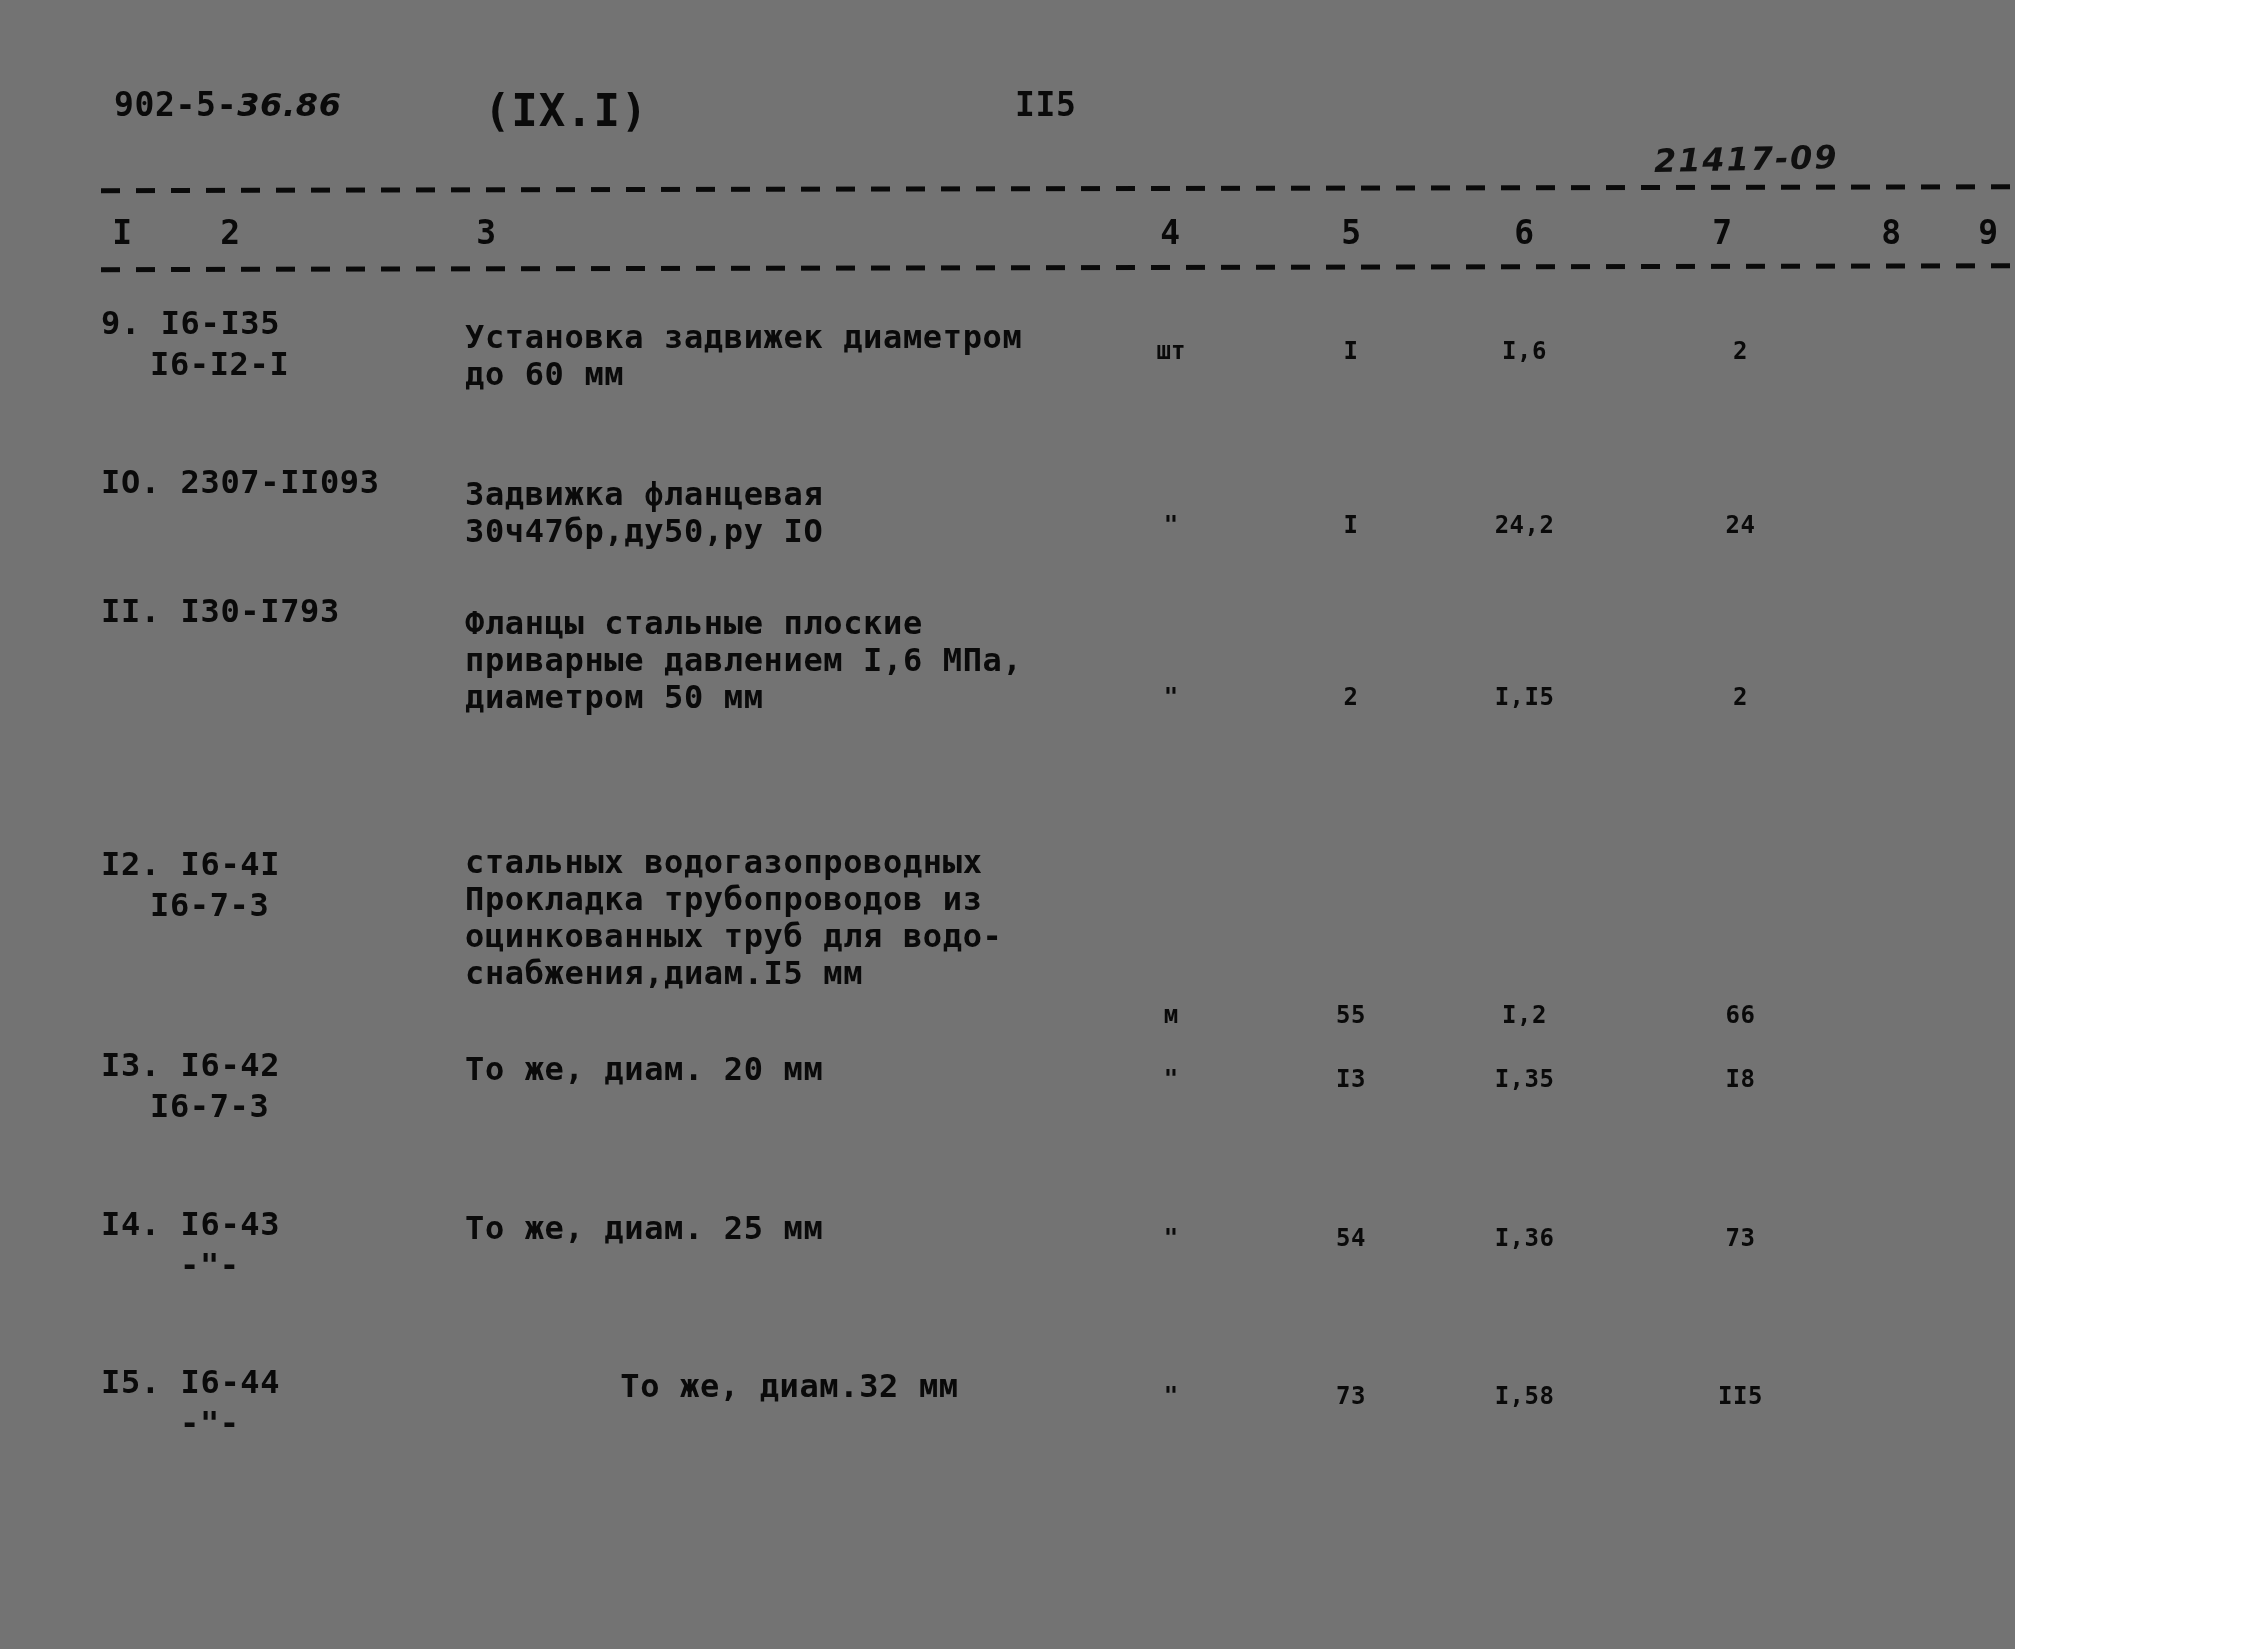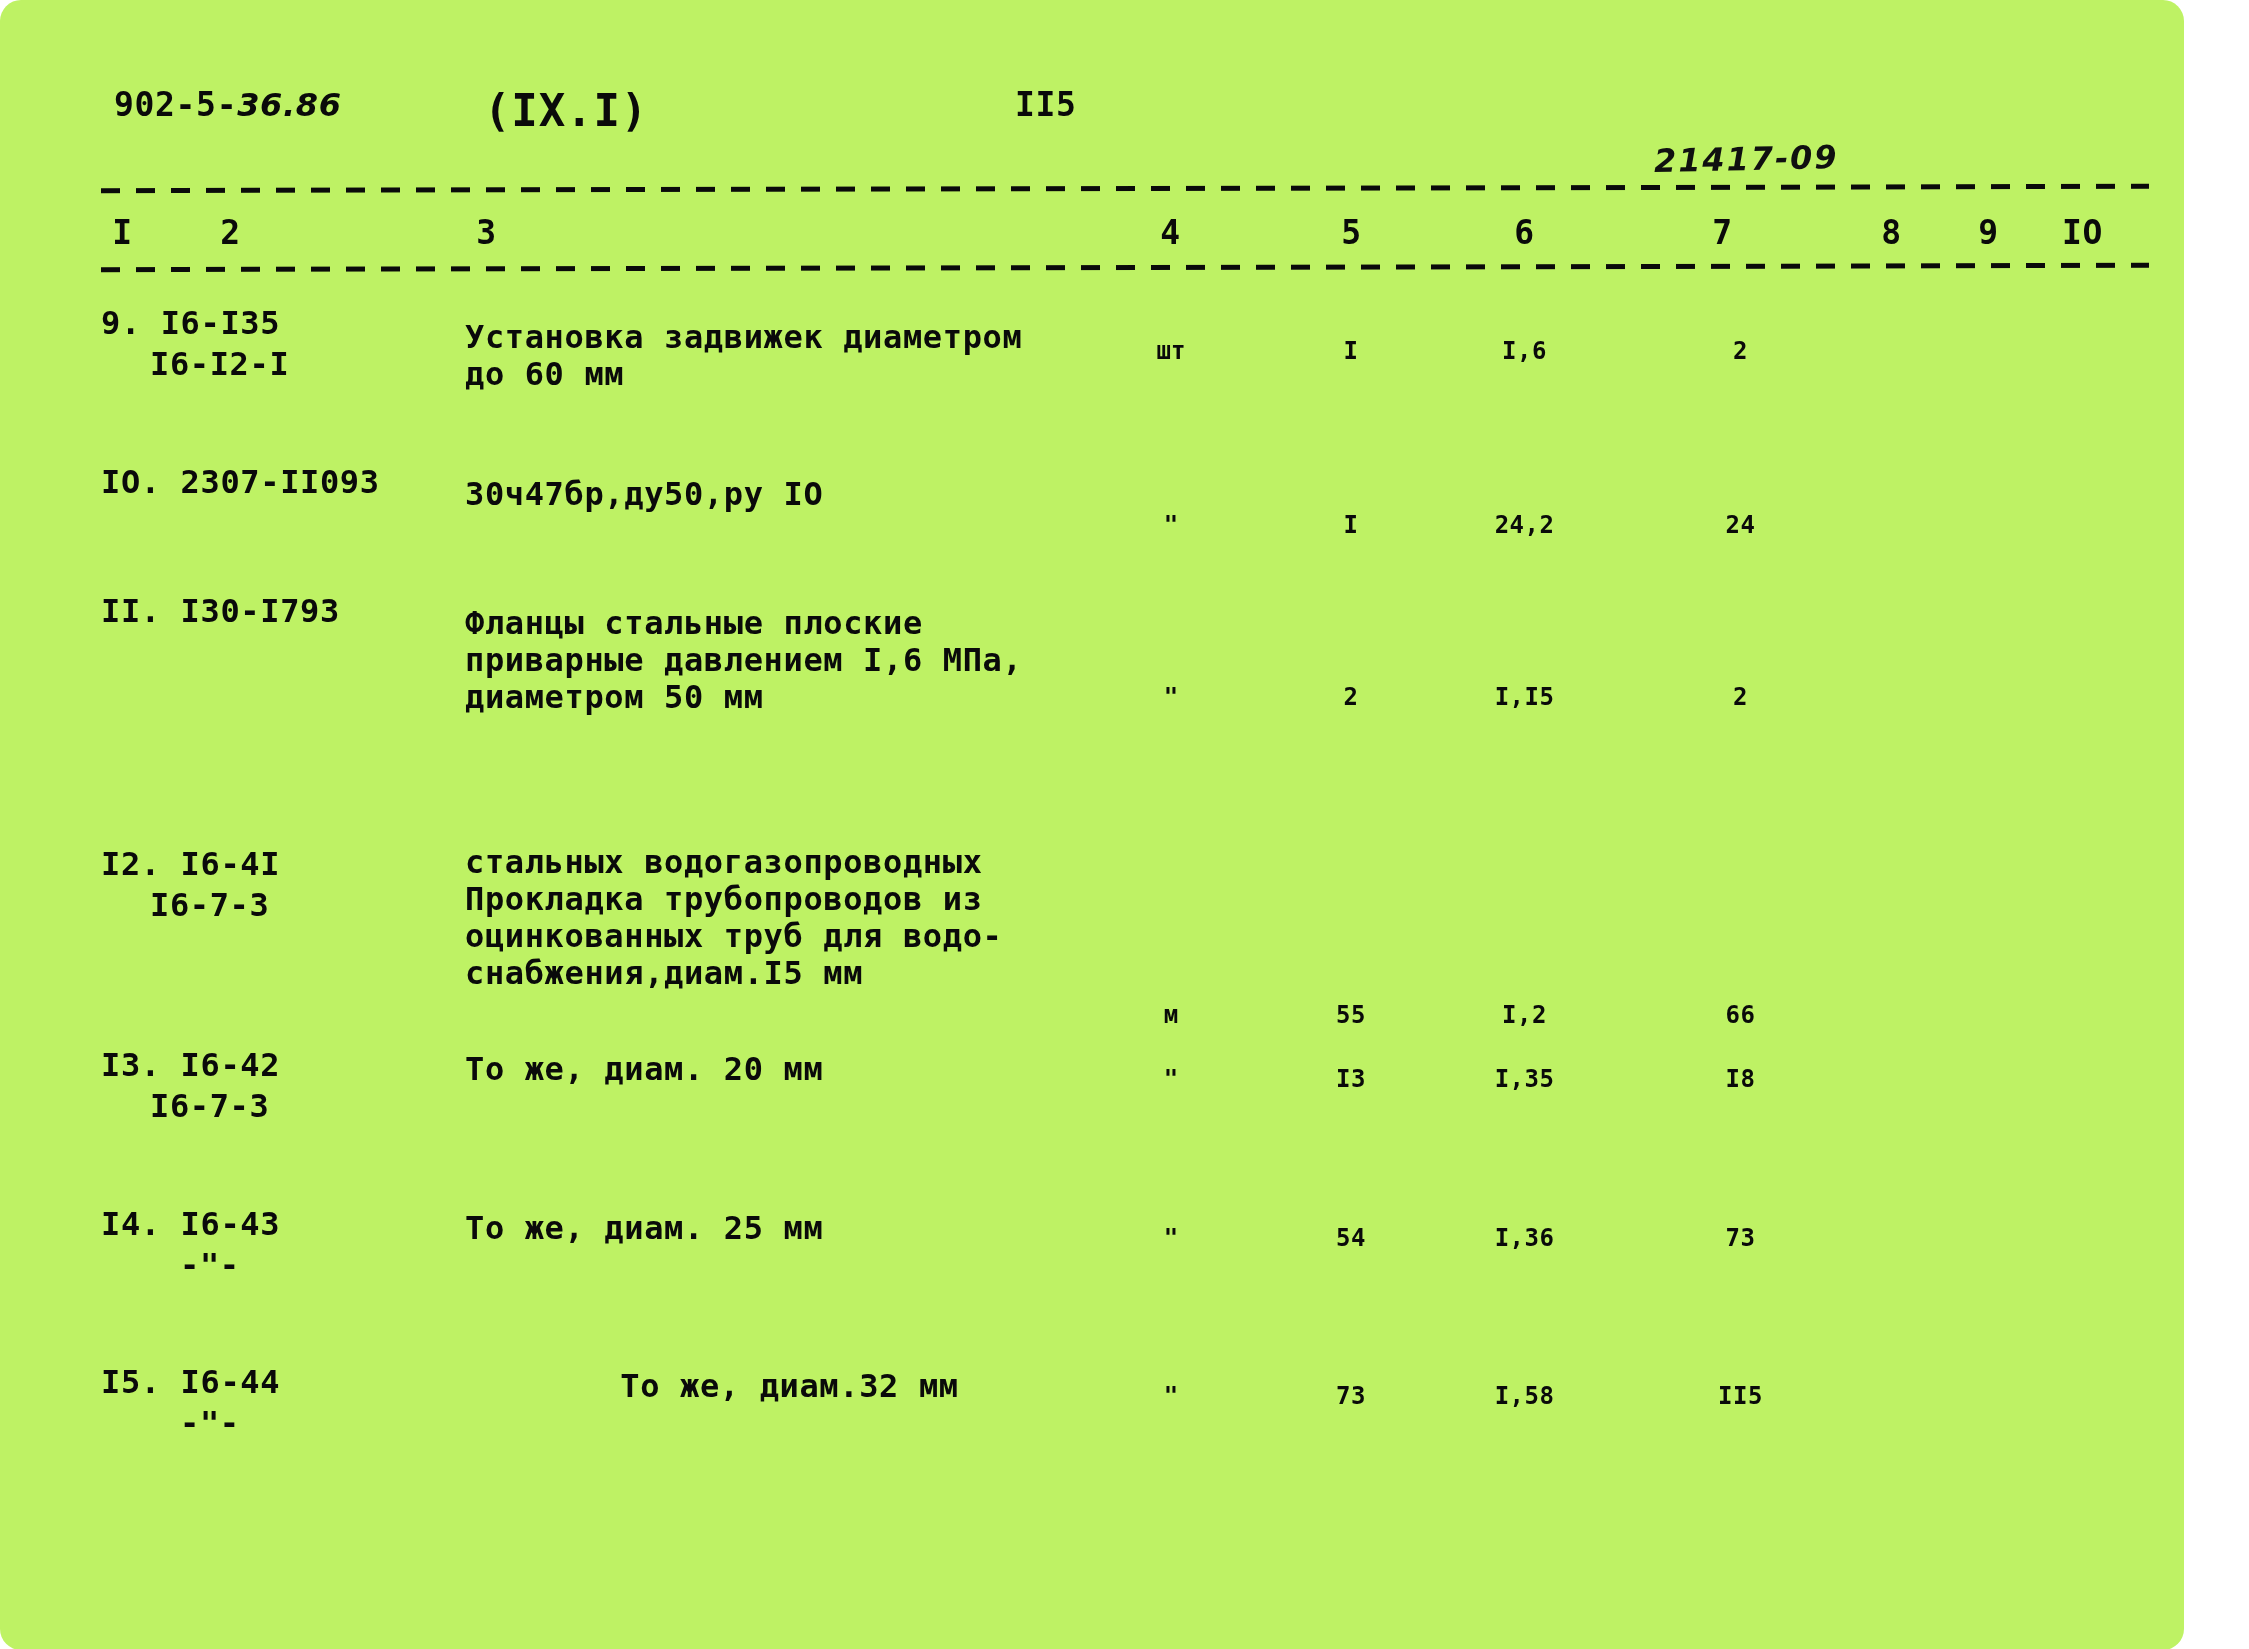--- a/index.html
+++ b/index.html
@@ -6,25 +6,24 @@
     margin: 0;
     padding: 0;
     background: #ffffff;
   }
   body {
     font-family: "Liberation Serif", serif;
     color: #000000;
   }
   #page {
     position: relative;
-    width: 2184px;
+    width: 2015px;
     height: 1650px;
-    background: #bef264;
+    background: #737373;
     overflow: hidden;
-    border-radius: 21px;
   }
 
   
   .tw {
     font-family: "DejaVu Sans Mono", monospace;
     font-weight: bold;
     letter-spacing: 0.02em;
     white-space: pre;
     color: #0a0a0a;
   }
@@ -190,21 +189,21 @@
       <div class="row" style="top: 0px;">
         <div class="tw cell-index"><span>9. I6-I35</span><span class="line2">I6-I2-I</span></div>
         <div class="tw cell-desc" style="top: 16px;"><div>Установка задвижек диаметром</div><div>до 60 мм</div></div>
         <div class="tw cell-unit dq" style="top: 30px;">шт</div>
         <div class="tw cell-qty" style="top: 30px;">I</div>
         <div class="tw cell-norm" style="top: 30px;">I,6</div>
         <div class="tw cell-total" style="top: 30px;">2</div>
       </div>
       <div class="row" style="top: 159px;">
         <div class="tw cell-index"><span>IO. 2307-II093</span></div>
-        <div class="tw cell-desc" style="top: 14.4px;"><div>30ч47бр,ду50,ру IO</div></div>
+        <div class="tw cell-desc" style="top: 14.4px;"><div>Задвижка фланцевая</div><div>30ч47бр,ду50,ру IO</div></div>
         <div class="tw cell-unit dq" style="top: 45px;">"</div>
         <div class="tw cell-qty" style="top: 45px;">I</div>
         <div class="tw cell-norm" style="top: 45px;">24,2</div>
         <div class="tw cell-total" style="top: 45px;">24</div>
       </div>
       <div class="row" style="top: 288px;">
         <div class="tw cell-index"><span>II. I30-I793</span></div>
         <div class="tw cell-desc" style="top: 14.4px;"><div>Фланцы стальные плоские</div><div>приварные давлением I,6 МПа,</div><div>диаметром 50 мм</div></div>
         <div class="tw cell-unit dq" style="top: 88px;">"</div>
         <div class="tw cell-qty" style="top: 88px;">2</div>

